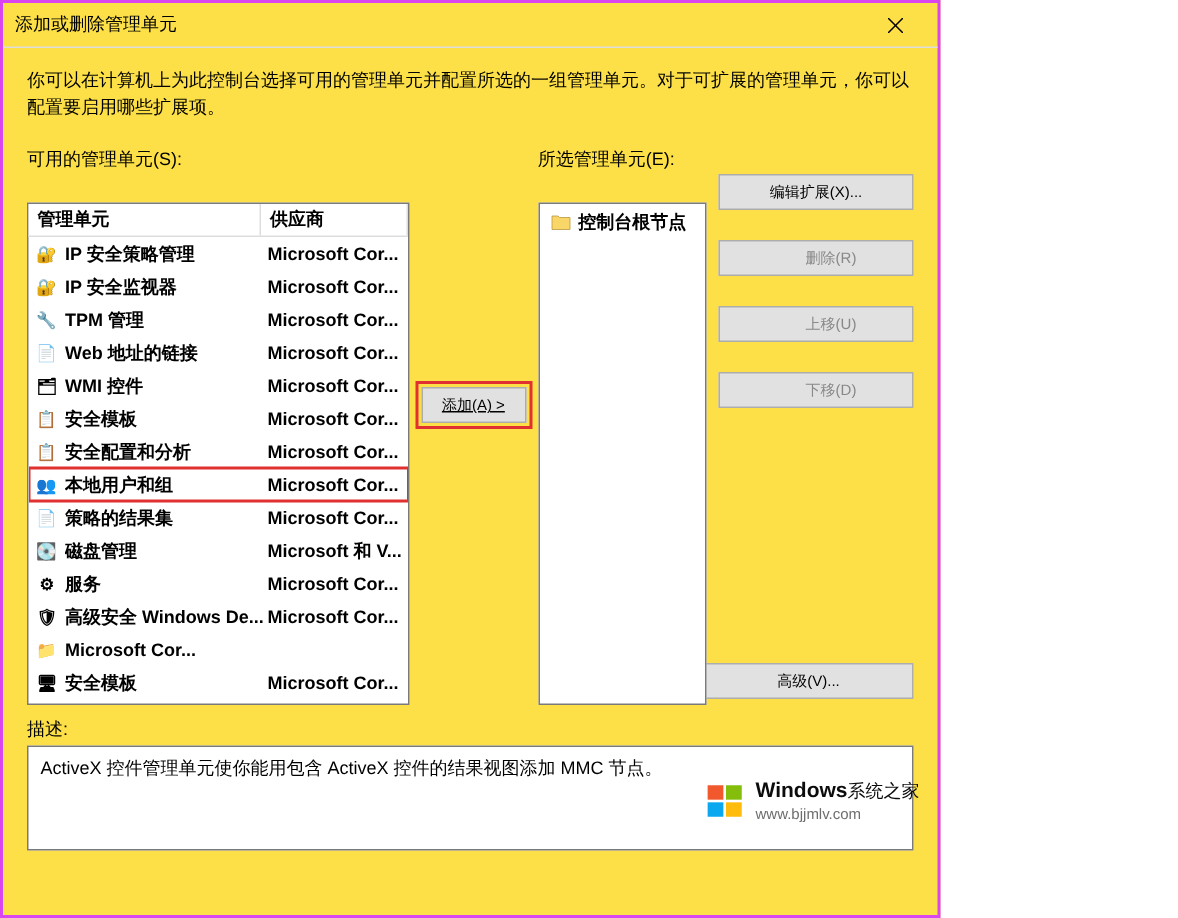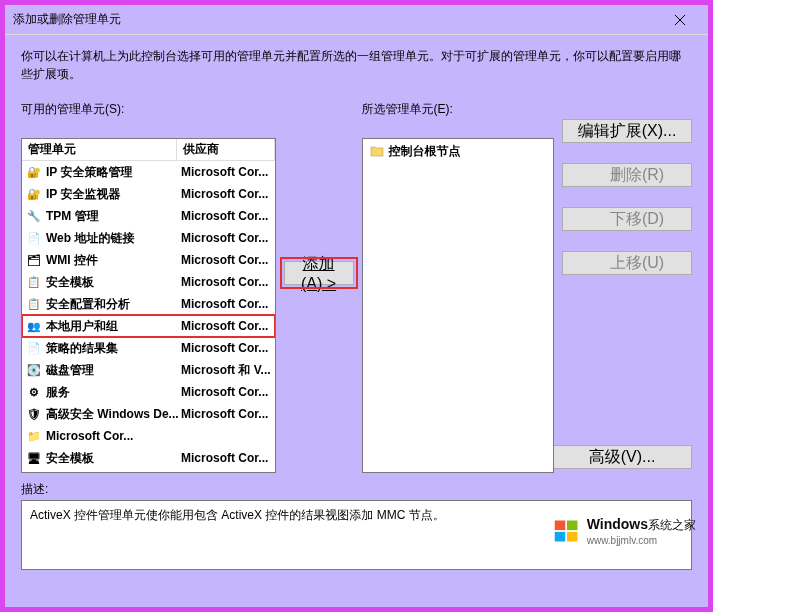--- a/index.html
+++ b/index.html
@@ -1,17 +1,17 @@
 <!DOCTYPE html>
 <html><head>
 <meta charset="utf-8">
 <style>
 * { box-sizing: border-box; margin: 0; padding: 0; }
 body { font-family: "Microsoft YaHei", "Segoe UI", sans-serif; font-size: 12px; background: #fff; color: #000; }
-.window { width: 713px; height: 612px; border: 5px solid #d946ef; background: #c4b5fd; position: relative; }
+.window { width: 627px; height: 612px; border: 2px solid #d946ef; background: #fde047; position: relative; }
 .titlebar { height: 30px; display: flex; align-items: center; padding: 0 8px; border-bottom: 1px solid #ddd; }
 .titlebar-text { flex: 1; font-size: 12px; }
 .close-btn { width: 40px; height: 28px; display: flex; align-items: center; justify-content: center; font-size: 14px; cursor: pointer; }
 .content { padding: 12px 16px; }
 .instruction { font-size: 12px; margin-bottom: 18px; line-height: 1.5; }
 .main-area { display: flex; gap: 8px; }
 .left-panel { width: 280px; }
 .middle-panel { width: 80px; display: flex; flex-direction: column; justify-content: flex-start; padding-top: 160px; }
 .right-panel { width: 220px; }
 .buttons-panel { width: 140px; display: flex; flex-direction: column; gap: 20px; padding-top: 18px; }
@@ -23,21 +23,21 @@
 .list-header-cell.col2 { flex: 1; }
 .list-body { overflow-y: auto; height: 312px; }
 .list-row { display: flex; height: 22px; align-items: center; padding: 0 4px; cursor: default; }
 .list-row.highlighted { outline: 2px solid #e03030; outline-offset: -1px; }
 .list-icon { width: 16px; height: 16px; margin-right: 4px; display: inline-flex; align-items: center; justify-content: center; font-size: 11px; }
 .list-cell { font-size: 12px; white-space: nowrap; overflow: hidden; text-overflow: ellipsis; }
 .list-cell.col1 { width: 135px; }
 .list-cell.col2 { flex: 1; }
 .tree-root { padding: 2px; }
 .tree-item { display: flex; align-items: center; height: 20px; padding: 0 4px; }
-.btn { border: 1px solid #adadad; background: #e1e1e1; padding: 0 8px; height: 24px; font-size: 16px; cursor: pointer; min-width: 130px; text-align: center; display: inline-flex; align-items: center; justify-content: center; }
+.btn { border: 1px solid #adadad; background: #e1e1e1; padding: 0 8px; height: 24px; font-size: 10px; cursor: pointer; min-width: 130px; text-align: center; display: inline-flex; align-items: center; justify-content: center; }
 .btn:disabled { color: #888; cursor: default; padding-left: 28px; }
 .btn-add { min-width: 70px; }
 .btn-add.highlighted { outline: 2px solid #e03030; outline-offset: 2px; text-decoration: underline; }
 .description-area { margin-top: 12px; }
 .desc-label { font-size: 12px; margin-bottom: 2px; display: block; }
 .desc-box { border: 1px solid #7a7a7a; height: 70px; padding: 6px 8px; font-size: 12px; background: #fff; }
 .watermark { position: absolute; right: 12px; bottom: 60px; display: flex; align-items: center; gap: 6px; opacity: 0.95; }
 .wm-icon { width: 28px; height: 28px; }
 .wm-text { font-size: 12px; line-height: 1.2; }
 .wm-brand { font-size: 14px; font-weight: 600; }
@@ -164,22 +164,22 @@
               </span>
               <span>控制台根节点</span>
             </div>
           </div>
         </div>
       </div>
 
       <div class="buttons-panel">
         <button class="btn">编辑扩展(X)...</button>
         <button class="btn" disabled="">删除(R)</button>
+        <button class="btn" disabled="">上移(U)</button>
         <button class="btn" disabled="">下移(D)</button>
-        <button class="btn" disabled="">上移(U)</button>
         <div style="flex:1"></div>
       </div>
     </div>
 
     <div style="display:flex; margin-top:-28px;">
       <div style="width:600px"></div>
       <button class="btn" style="min-width:140px">高级(V)...</button>
     </div>
 
     <div class="description-area">

